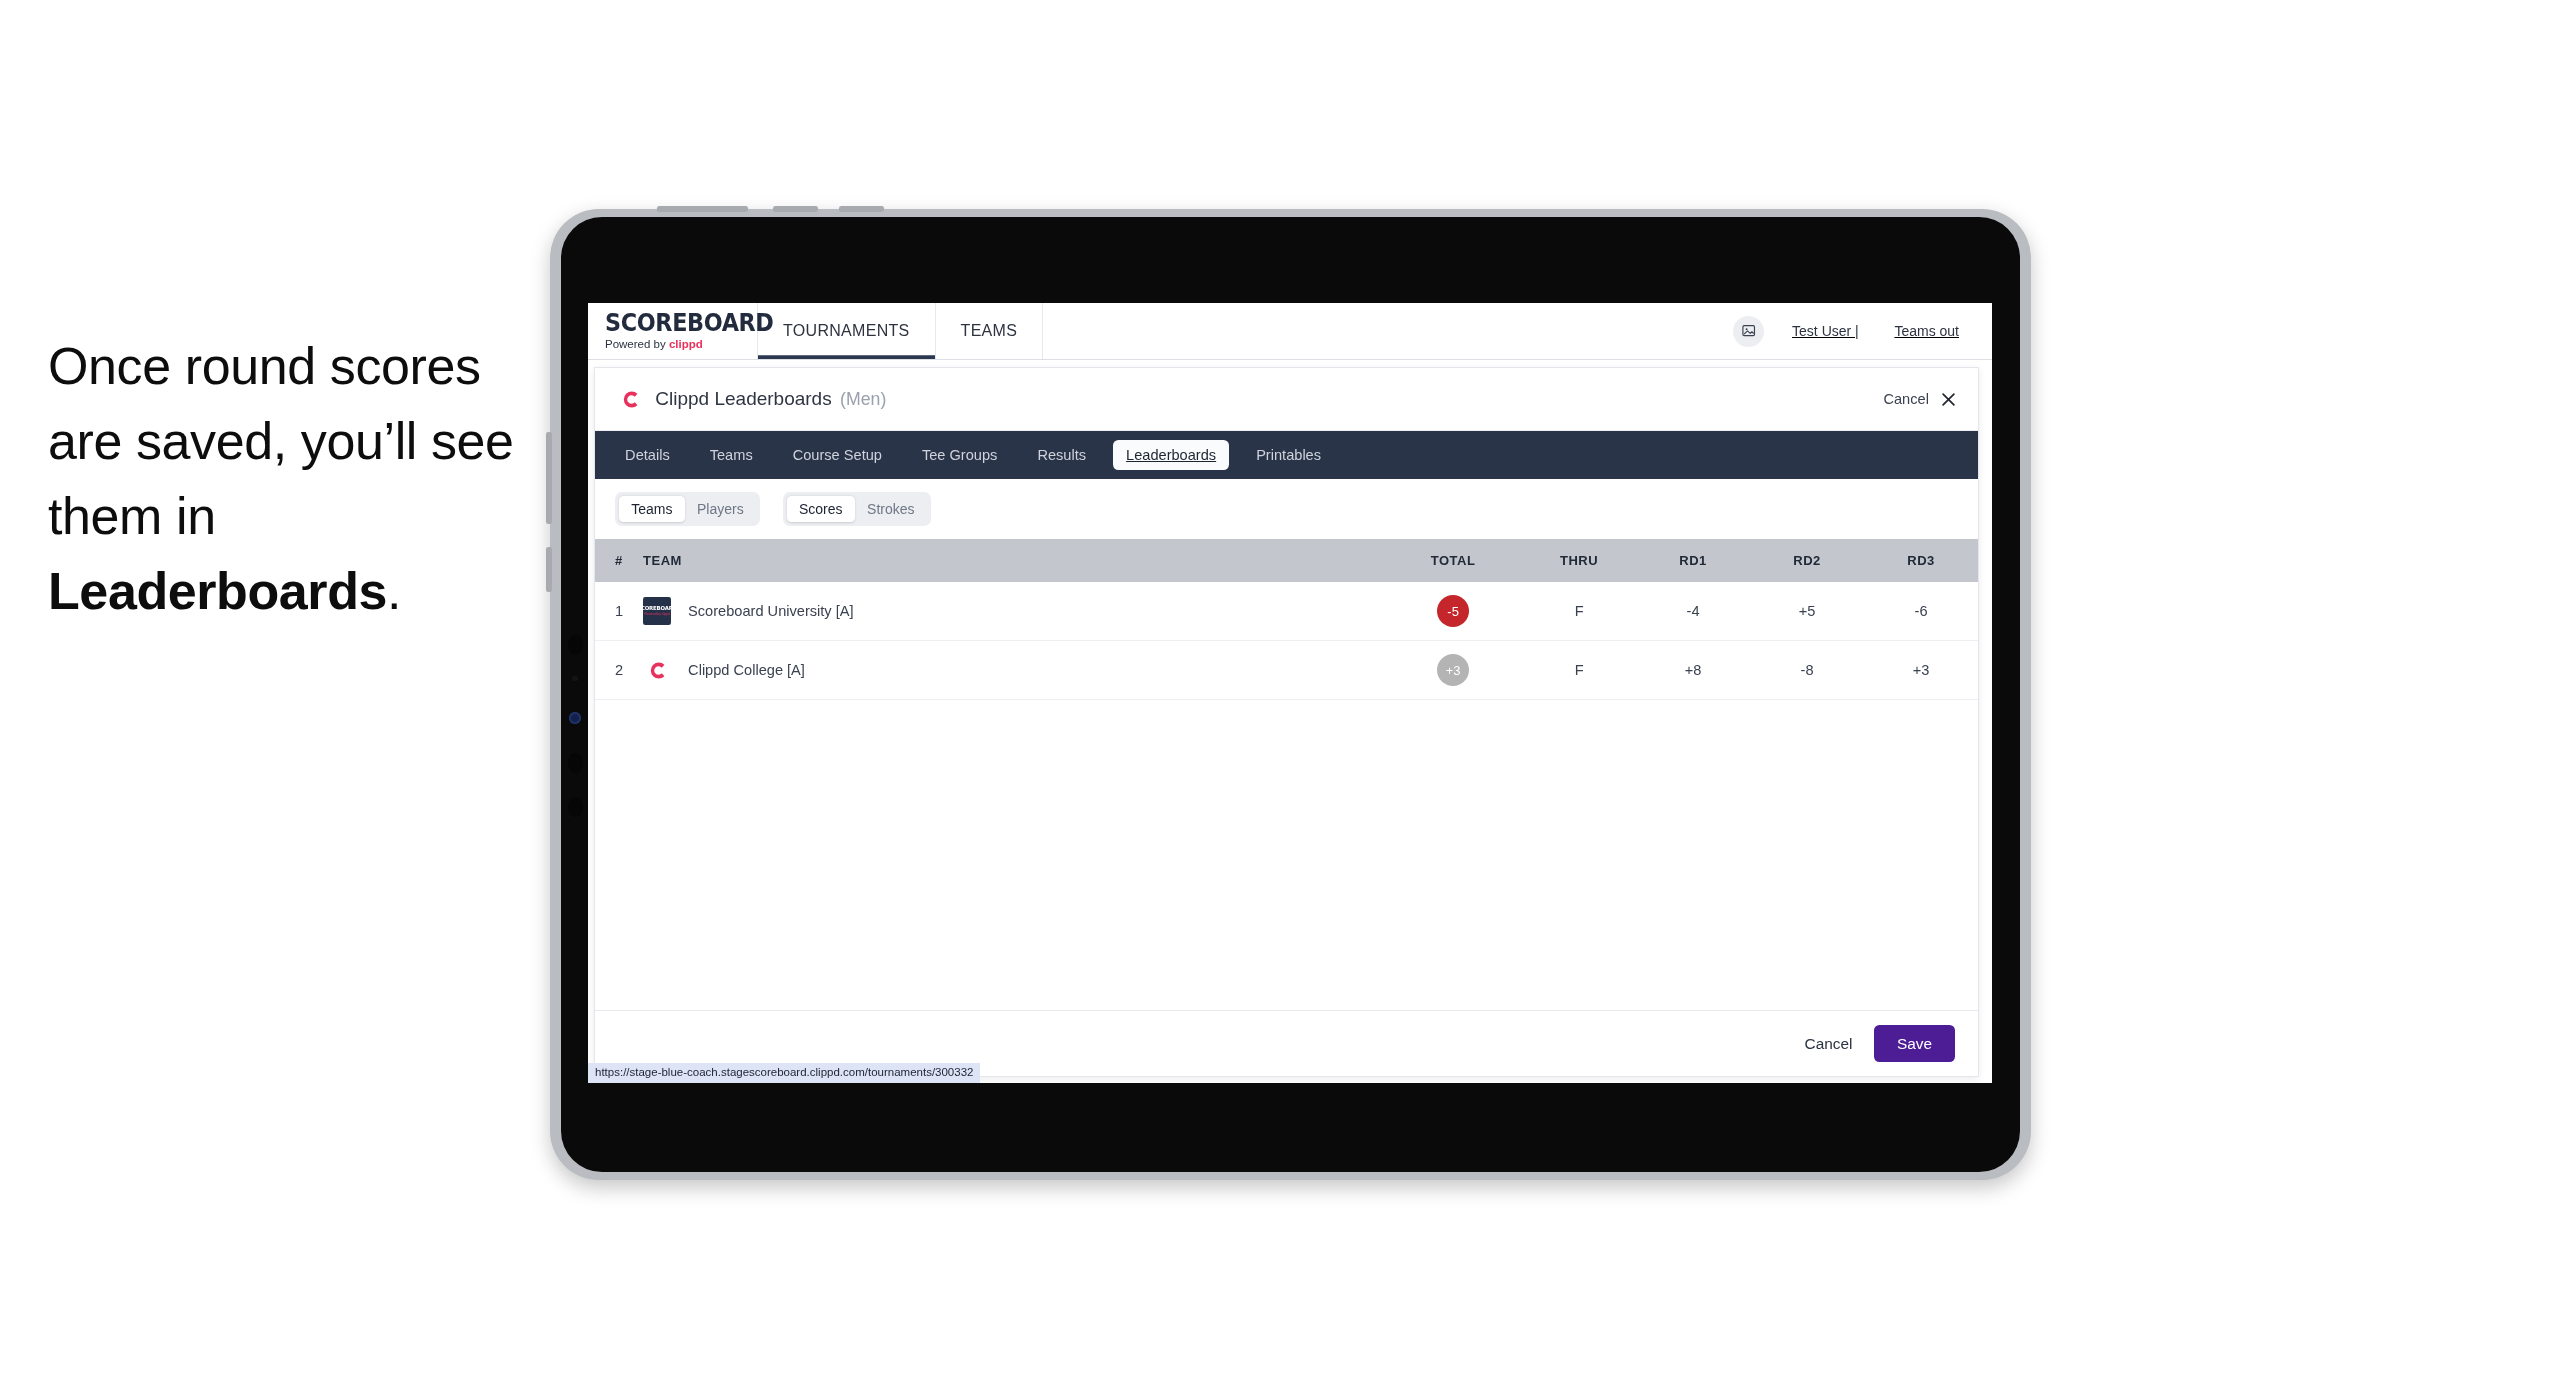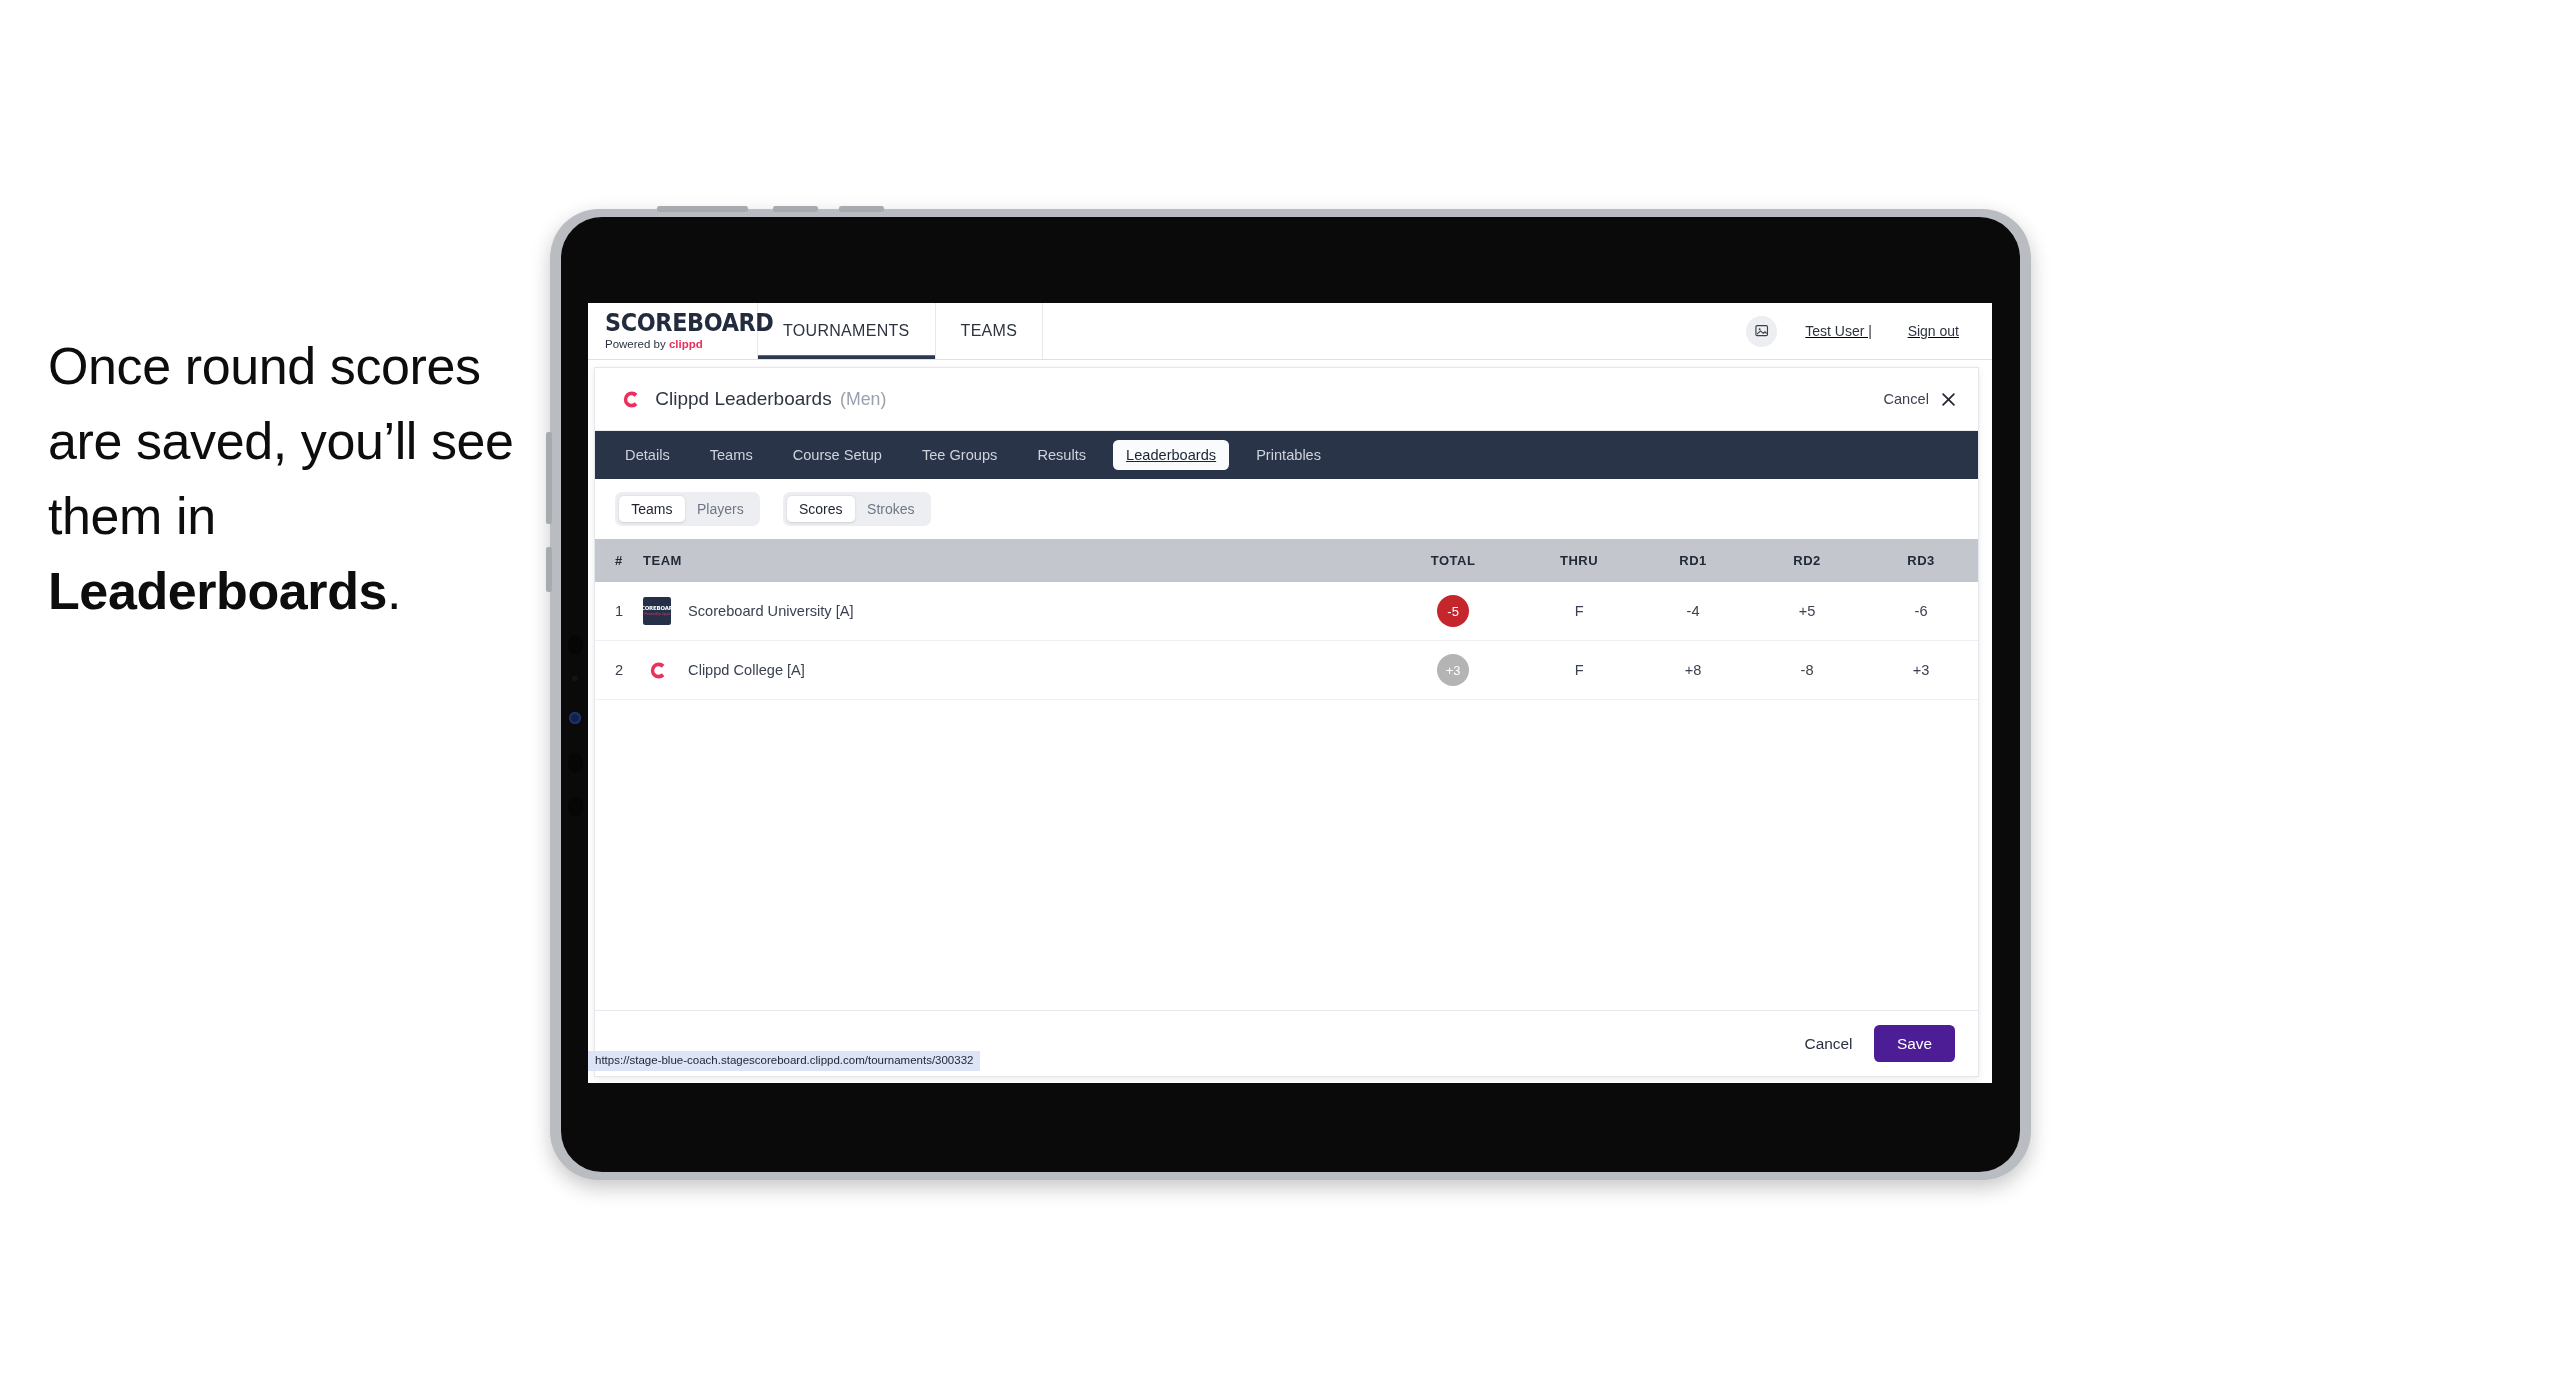--- a/index.html
+++ b/index.html
@@ -350,21 +350,21 @@
     border-radius: 5.4px;
     padding: 9.2px 23px;
     cursor: pointer;
     font-family: "Liberation Sans", sans-serif;
   }
 
   
   #status-url {
     position: absolute;
     left: 0px;
-    bottom: 12px;
+    bottom: 0px;
     background: #dde4f5;
     color: #1d2330;
     font-size: 11.5px;
     padding: 3.8px 7px 4.6px 7px;
     white-space: nowrap;
   }
 </style>
 </head>
 <body>
 
@@ -404,21 +404,21 @@
 
     <div id="user-area">
       <div id="avatar">
         <svg width="15.4" height="15.4" viewBox="0 0 20 20">
           <rect x="2.5" y="3.5" width="15" height="13" rx="1.6" fill="none" stroke="#3b4150" stroke-width="1.5"></rect>
           <circle cx="7.3" cy="8" r="1.25" fill="#3b4150"></circle>
           <path d="M4 14.5 L8.4 10.2 L12 13.4 L14.2 11.4 L16.5 13.8" fill="none" stroke="#3b4150" stroke-width="1.5" stroke-linejoin="round"></path>
         </svg>
       </div>
       <span id="user-name">Test User |</span>
-      <span id="sign-out">Sign out</span>
+      <span id="sign-out">Teams out</span>
     </div>
   </div>
 
   <div id="panel">
 
     <div id="panel-header">
       <div id="panel-logo">
         <svg width="23" height="23" viewBox="0 0 30 30">
           <path d="M24 7.6 A10.4 10.4 0 1 0 24 22.4 L20.6 18.6 A5.6 5.6 0 1 1 20.6 11.4 Z" fill="#e8315c"></path>
         </svg>

